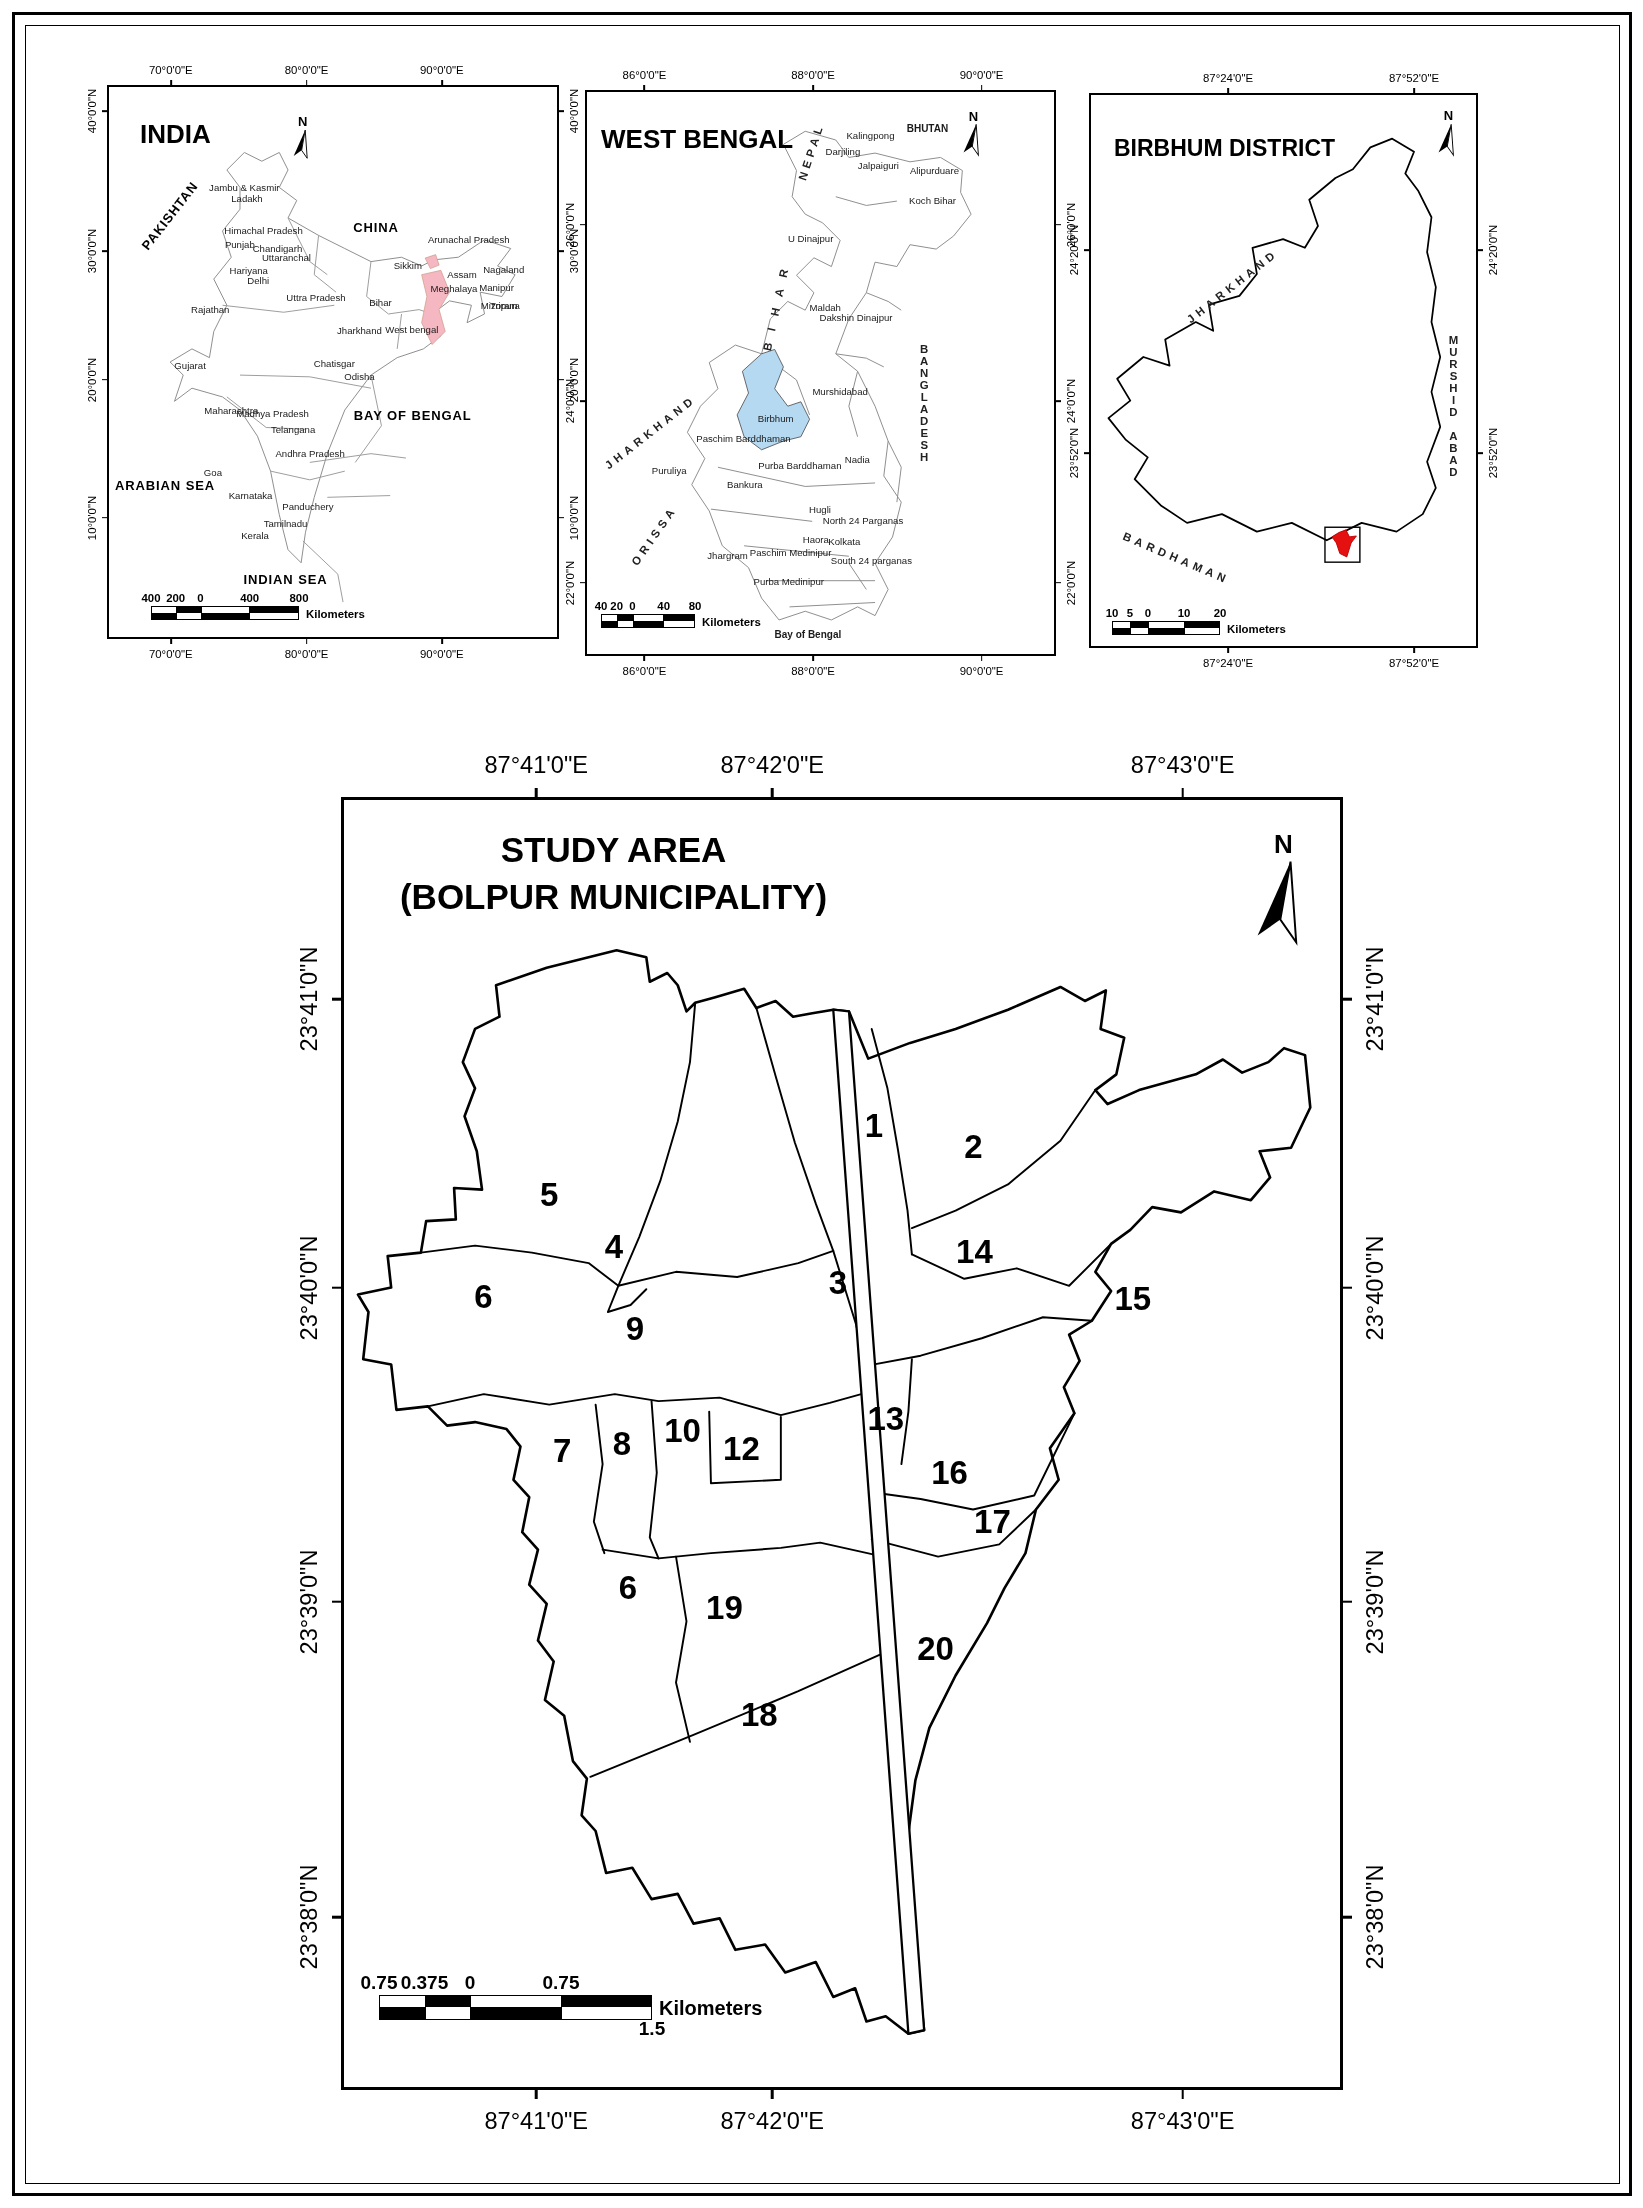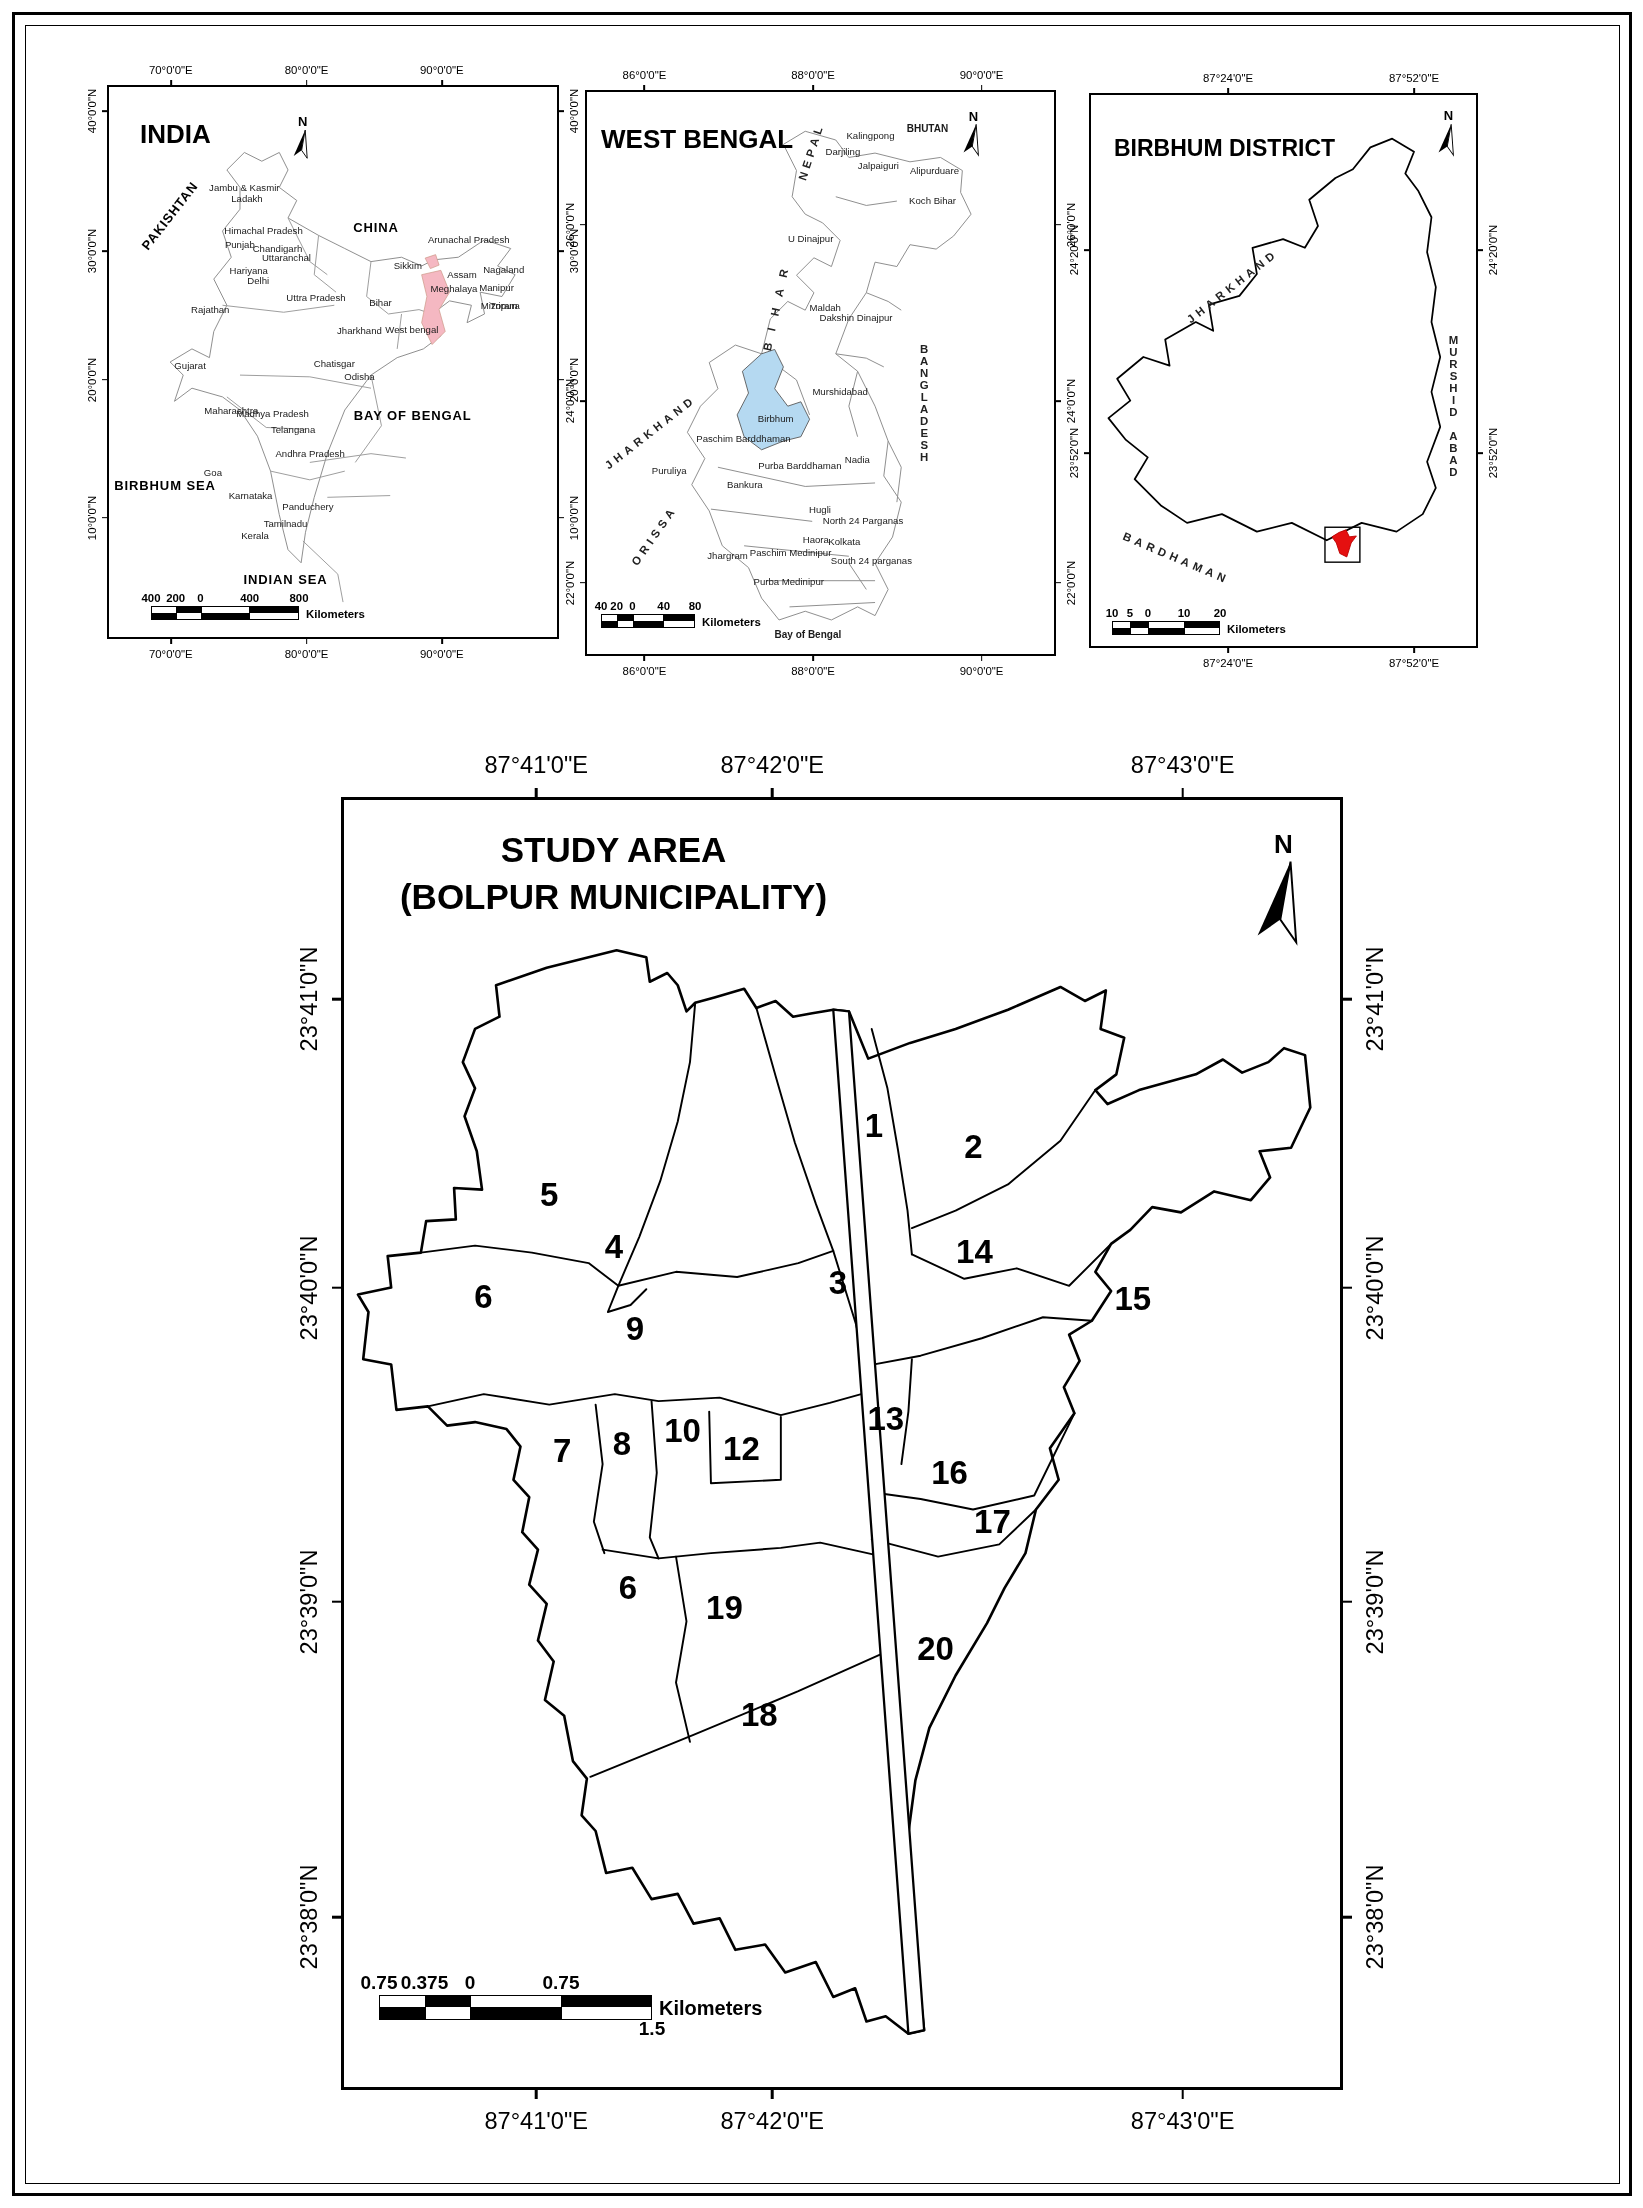--- a/index.html
+++ b/index.html
@@ -104,21 +104,21 @@
         <span class="ml " style="left: 55.9%; top: 44.4%; transform: translate(-50%, -50%);">Jharkhand</span>
         <span class="ml " style="left: 67.6%; top: 44.1%; transform: translate(-50%, -50%);">West bengal</span>
         <span class="ml " style="left: 50.3%; top: 50.3%; transform: translate(-50%, -50%);">Chatisgar</span>
         <span class="ml " style="left: 55.9%; top: 52.7%; transform: translate(-50%, -50%);">Odisha</span>
         <span class="ml " style="left: 36.5%; top: 59.5%; transform: translate(-50%, -50%);">Madhya Pradesh</span>
         <span class="ml " style="left: 18.1%; top: 50.8%; transform: translate(-50%, -50%);">Gujarat</span>
         <span class="ml " style="left: 27.3%; top: 58.9%; transform: translate(-50%, -50%);">Maharashtra</span>
         <span class="ml " style="left: 41.1%; top: 62.4%; transform: translate(-50%, -50%);">Telangana</span>
         <span class="ml " style="left: 42.1%; top: 66.8%; transform: translate(-50%, -50%); padding-left: 25px;">Andhra Pradesh</span>
         <span class="ml " style="left: 23.2%; top: 70.2%; transform: translate(-50%, -50%);">Goa</span>
-        <span class="ml B" style="left: 12.5%; top: 72.5%; transform: translate(-50%, -50%);">BIRBHUM SEA</span>
+        <span class="ml B" style="left: 12.5%; top: 72.5%; transform: translate(-50%, -50%);">ARABIAN SEA</span>
         <span class="ml " style="left: 31.6%; top: 74.3%; transform: translate(-50%, -50%);">Karnataka</span>
         <span class="ml " style="left: 44.4%; top: 76.3%; transform: translate(-50%, -50%);">Panduchery</span>
         <span class="ml " style="left: 39.4%; top: 79.5%; transform: translate(-50%, -50%);">Tamilnadu</span>
         <span class="ml " style="left: 32.6%; top: 81.6%; transform: translate(-50%, -50%);">Kerala</span>
         <span class="ml B" style="left: 39.4%; top: 89.7%; transform: translate(-50%, -50%);">INDIAN SEA</span>
         <span class="ml B" style="left: 67.8%; top: 59.8%; transform: translate(-50%, -50%);">BAY OF BENGAL</span>
       </div>
     <div>
         <div class="tk" style="width: 1.7px; height: 7px; left: 13.8%; transform: translateX(-50%); top: -7px;"></div>
         <span class="tl" style="left: 13.8%; top: -11.4px; transform: translate(-50%, -100%);">70°0'0"E</span>

